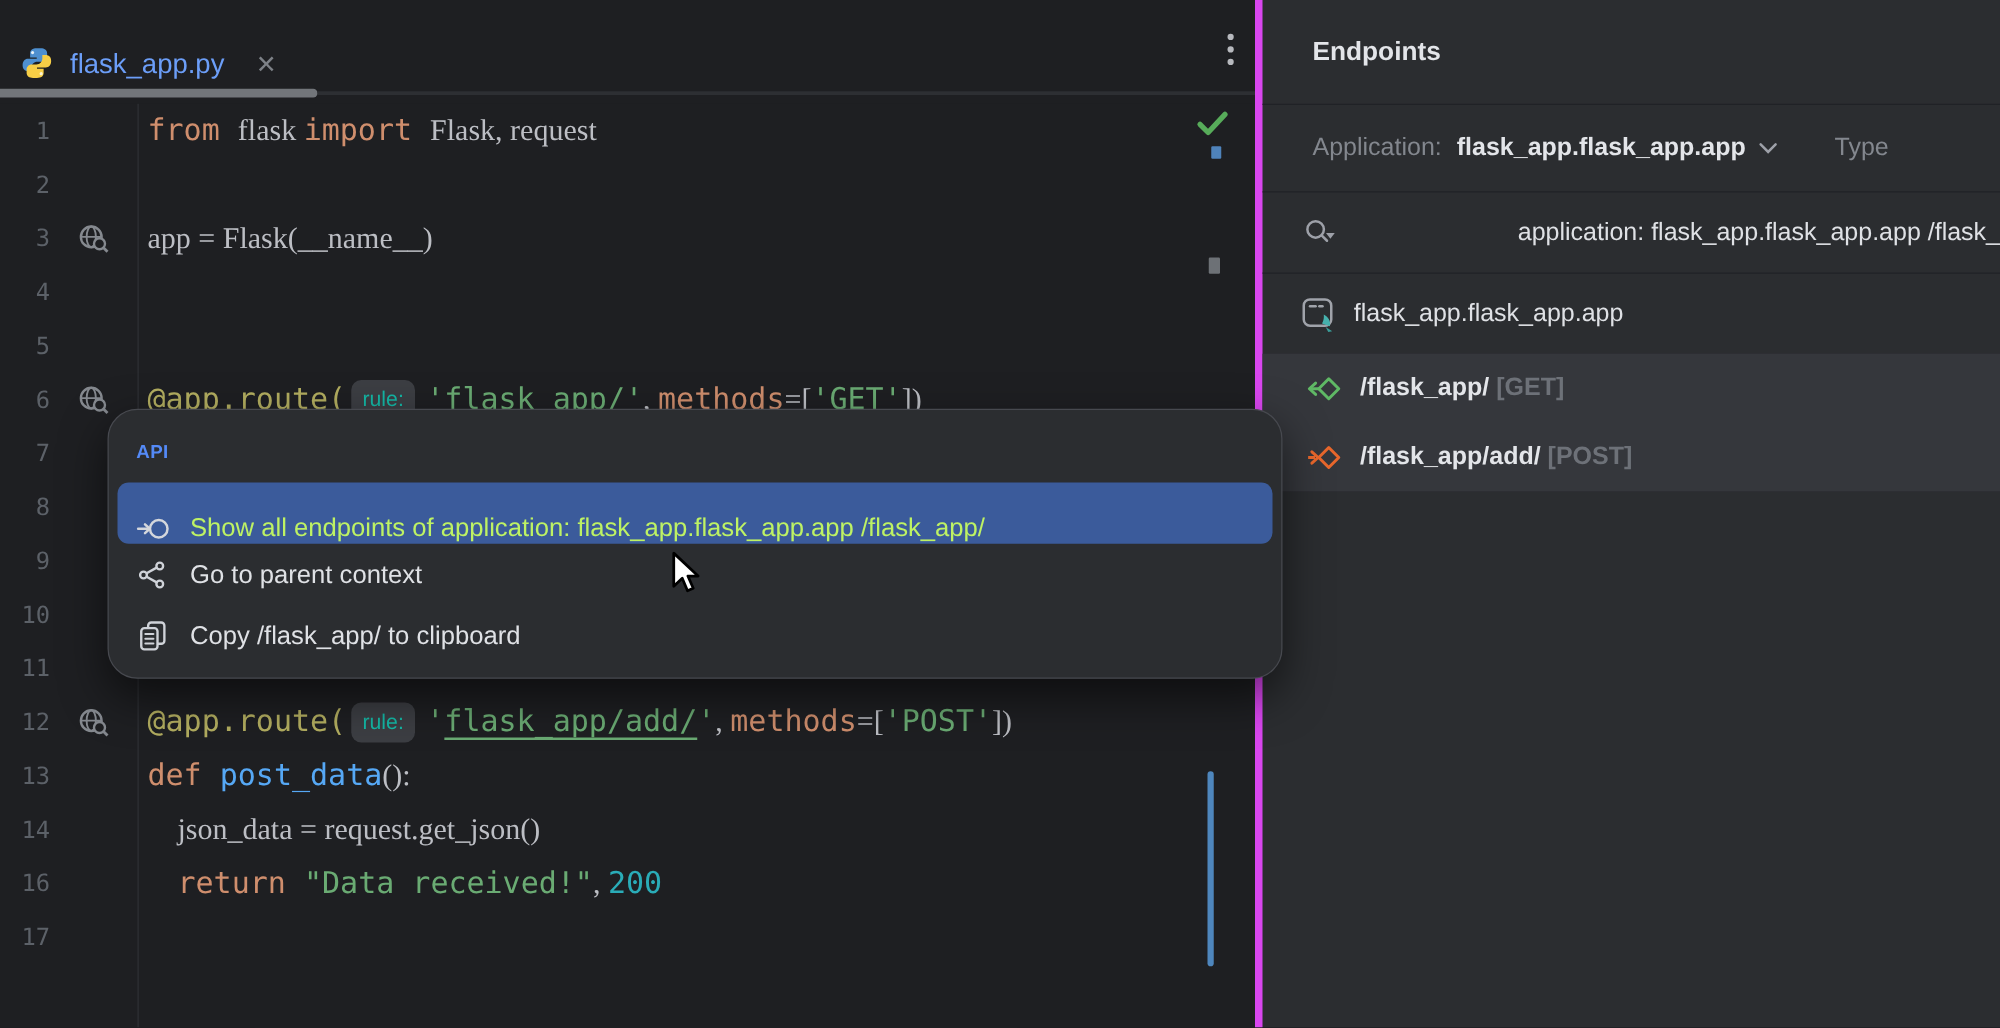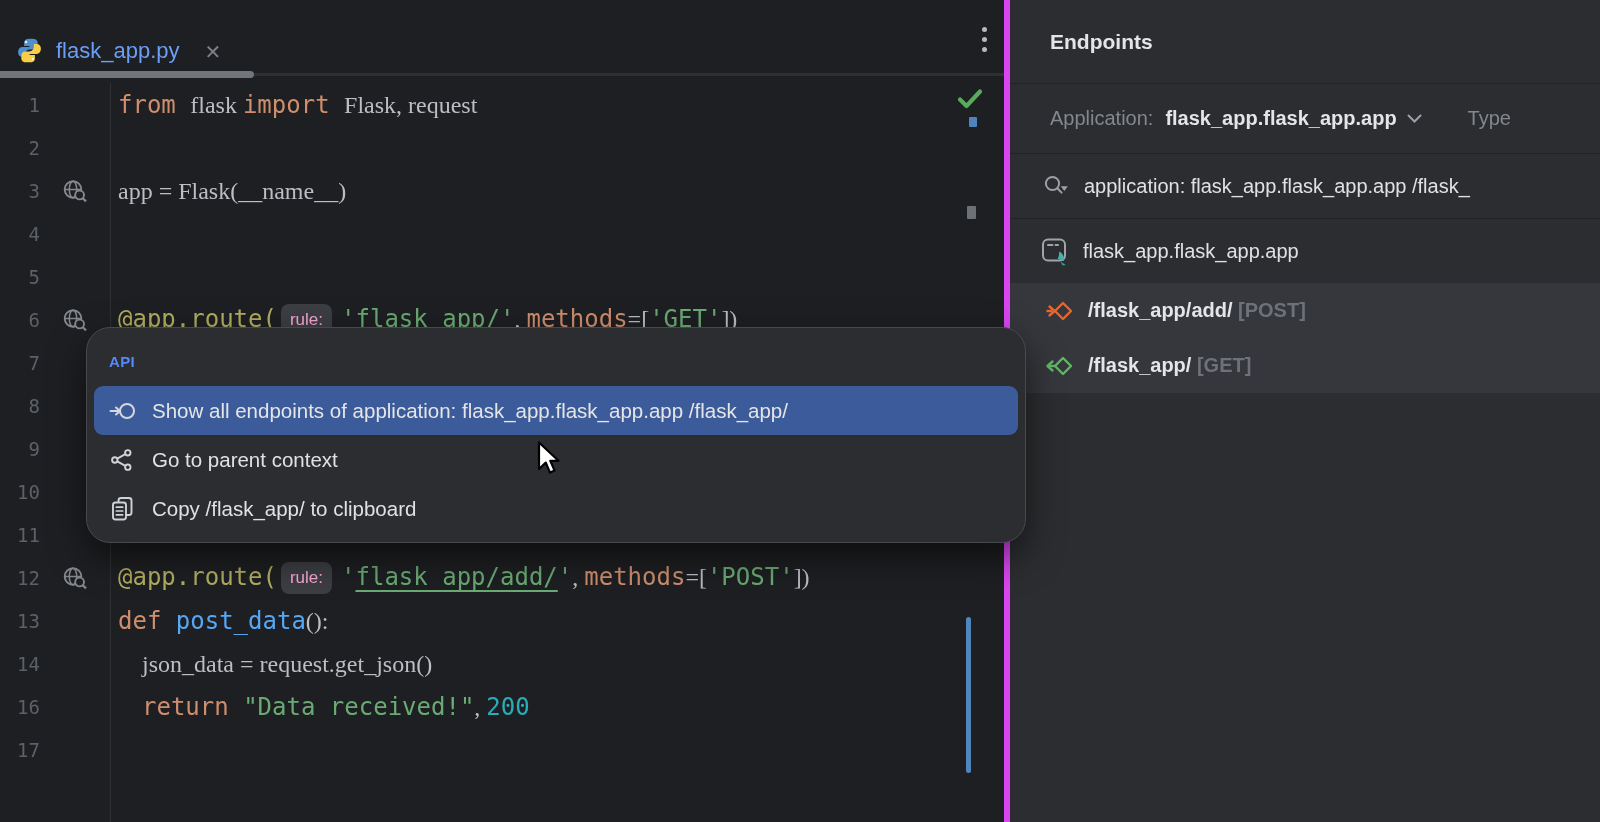--- a/index.html
+++ b/index.html
@@ -19,49 +19,49 @@
 
   .rows{position:absolute;left:0;top:83px;width:1004px;}
   .gutter-divider{position:absolute;left:110px;top:83px;bottom:0;width:1px;background:#2e3034;}
   .eline{display:flex;align-items:center;height:43px;font-family:"DejaVu Sans Mono","Liberation Mono",monospace;font-size:24px;}
   .ln{width:40px;flex:none;text-align:right;font-size:19px;color:#5c6168;font-family:"DejaVu Sans Mono",monospace;}
   .gslot{width:70px;flex:none;display:flex;justify-content:center;align-items:center;}
   .code{padding-left:8px;white-space:pre;color:#bcbec4;}
   .kw{color:#cf8e6d;}  .pl{color:#bcbec4;font-family:Liberation Serif, serif;}  .dec{color:#b3ae60;}
   .str{color:#6aab73;} .lnk{text-decoration:underline;text-underline-offset:5px;}
   .fn{color:#56a8f5;}  .bi{color:#8888c6;}  .num{color:#2aacb8;}
-  .inlay{display:inline-block;background:#3c3e43;color:#f9a8d4;font-family:"Liberation Sans",sans-serif;
+  .inlay{display:inline-block;background:#3c3e43;color:#14b8a6;font-family:"Liberation Sans",sans-serif;
     font-size:17px;line-height:1;padding:7px 9px 8px;border-radius:8px;margin:0 9px 0 4px;vertical-align:2px;}
 
   
   .mk-check{position:absolute;left:957px;top:87px;}
   .mk-blue{position:absolute;left:969px;top:117px;width:8px;height:10px;background:#4f83bb;border-radius:1px;}
   .mk-gray{position:absolute;left:967px;top:206px;width:9px;height:13px;background:#6d7176;border-radius:1px;}
   .mk-line{position:absolute;left:966px;top:617px;width:5px;height:156px;background:#4e86bd;border-radius:3px;}
 
   
   .popup{position:absolute;left:86px;top:327px;width:940px;background:#2b2d30;border:1px solid #47494f;
     border-radius:24px;box-shadow:0 14px 36px rgba(0,0,0,.55);z-index:50;padding:9px 7px;box-sizing:border-box;}
   .pitem{height:49px;display:flex;align-items:center;gap:15px;padding:0 13px;border-radius:9px;color:#dfe1e5;font-size:20.5px;}
-  .pitem.selected{background:#3b5b9b;color:#e5e5e5;}
+  .pitem.selected{background:#3b5b9b;color:#bef264;align-items:flex-end;}
   .pic{width:30px;flex:none;display:flex;justify-content:center;align-items:center;}
   .api-badge{color:#548af7;font-weight:700;font-size:15px;letter-spacing:.3px;}
 
   .cursor{position:absolute;left:536px;top:441px;z-index:100;}
 
   
   .panel{position:absolute;left:1004px;top:0;width:596px;height:822px;background:#2b2d30;border-left:6px solid #d946ef;box-sizing:border-box;z-index:10;}
   .ep-title-row{height:83px;border-bottom:1px solid #202226;display:flex;align-items:center;padding-left:40px;}
   .ep-title{font-size:21px;font-weight:700;color:#e3e5e9;}
   .ep-filter-row{height:69px;border-bottom:1px solid #202226;display:flex;align-items:center;padding-left:40px;white-space:nowrap;overflow:hidden;}
   .lab{color:#83878e;font-size:20px;}
   .val{color:#e3e5e9;font-size:20px;font-weight:600;margin-left:12px;}
   .chev{margin-left:10px;flex:none;}
   .type-lab{margin-left:46px;}
-  .ep-search-row{height:64px;border-bottom:1px solid #202226;display:flex;align-items:center;padding-left:33px;gap:14px;white-space:nowrap;overflow:hidden;}
+  .ep-search-row{height:64px;border-bottom:1px solid #202226;display:flex;align-items:center;padding-left:33px;gap:14px;white-space:nowrap;overflow:hidden;justify-content:space-between;}
   .search-text{font-size:20px;color:#dfe1e5;}
   .tree-app{height:64px;display:flex;align-items:center;padding-left:30px;gap:12px;font-size:20px;color:#dfe1e5;font-weight:500;}
   .tree-band{background:#35373c;}
   .tree-ep{height:55px;display:flex;align-items:center;padding-left:34px;gap:14px;font-size:20px;}
   .ep-path{color:#e3e5e9;font-weight:600;}
   .ep-method{color:#6d7178;font-weight:600;}
 </style>
 </head>
 <body>
 
@@ -246,33 +246,33 @@
           <line x1="15.5" y1="9" x2="18" y2="9" stroke="#a0a3aa" stroke-width="2" stroke-linecap="round"></line>
           <path d="M19 15.5 C22.5 17.2 24.6 20.4 24 25 L17.6 22.7 C19 20.4 19.3 17.9 19 15.5 Z" fill="#46b1ad"></path>
           <path d="M20.5 25.5 L25.8 29 L22.6 29.6 Z" fill="#3a9d99"></path>
         </svg>
         <span>flask_app.flask_app.app</span>
       </div>
 
       <div class="tree-band">
         <div class="tree-ep">
           <svg width="30" height="24" viewBox="0 0 30 24">
+            <polygon points="19,4 27,12 19,20 11,12" fill="none" stroke="#5fb865" stroke-width="2.4" stroke-linejoin="round"></polygon>
+            <line x1="11" y1="12" x2="4" y2="12" stroke="#5fb865" stroke-width="2.4"></line>
+            <path d="M8.5 7.5 L3.5 12 L8.5 16.5" fill="none" stroke="#5fb865" stroke-width="2.4" stroke-linecap="round" stroke-linejoin="round"></path>
+          </svg>
+          <span><span class="ep-path">/flask_app/</span> <span class="ep-method">[GET]</span></span>
+        </div>
+        <div class="tree-ep">
+          <svg width="30" height="24" viewBox="0 0 30 24">
             <polygon points="19,4 27,12 19,20 11,12" fill="none" stroke="#e8672c" stroke-width="2.4" stroke-linejoin="round"></polygon>
             <line x1="2.5" y1="12" x2="8" y2="12" stroke="#e8672c" stroke-width="2.4"></line>
             <path d="M5.5 7.5 L10.5 12 L5.5 16.5" fill="none" stroke="#e8672c" stroke-width="2.4" stroke-linecap="round" stroke-linejoin="round"></path>
           </svg>
           <span><span class="ep-path">/flask_app/add/</span> <span class="ep-method">[POST]</span></span>
-        </div>
-        <div class="tree-ep">
-          <svg width="30" height="24" viewBox="0 0 30 24">
-            <polygon points="19,4 27,12 19,20 11,12" fill="none" stroke="#5fb865" stroke-width="2.4" stroke-linejoin="round"></polygon>
-            <line x1="11" y1="12" x2="4" y2="12" stroke="#5fb865" stroke-width="2.4"></line>
-            <path d="M8.5 7.5 L3.5 12 L8.5 16.5" fill="none" stroke="#5fb865" stroke-width="2.4" stroke-linecap="round" stroke-linejoin="round"></path>
-          </svg>
-          <span><span class="ep-path">/flask_app/</span> <span class="ep-method">[GET]</span></span>
         </div>
       </div>
     </div>
   </div>
 
   <div class="popup">
     <div class="pitem">
       <span class="pic">
           <span class="api-badge">API</span>
         </span>

